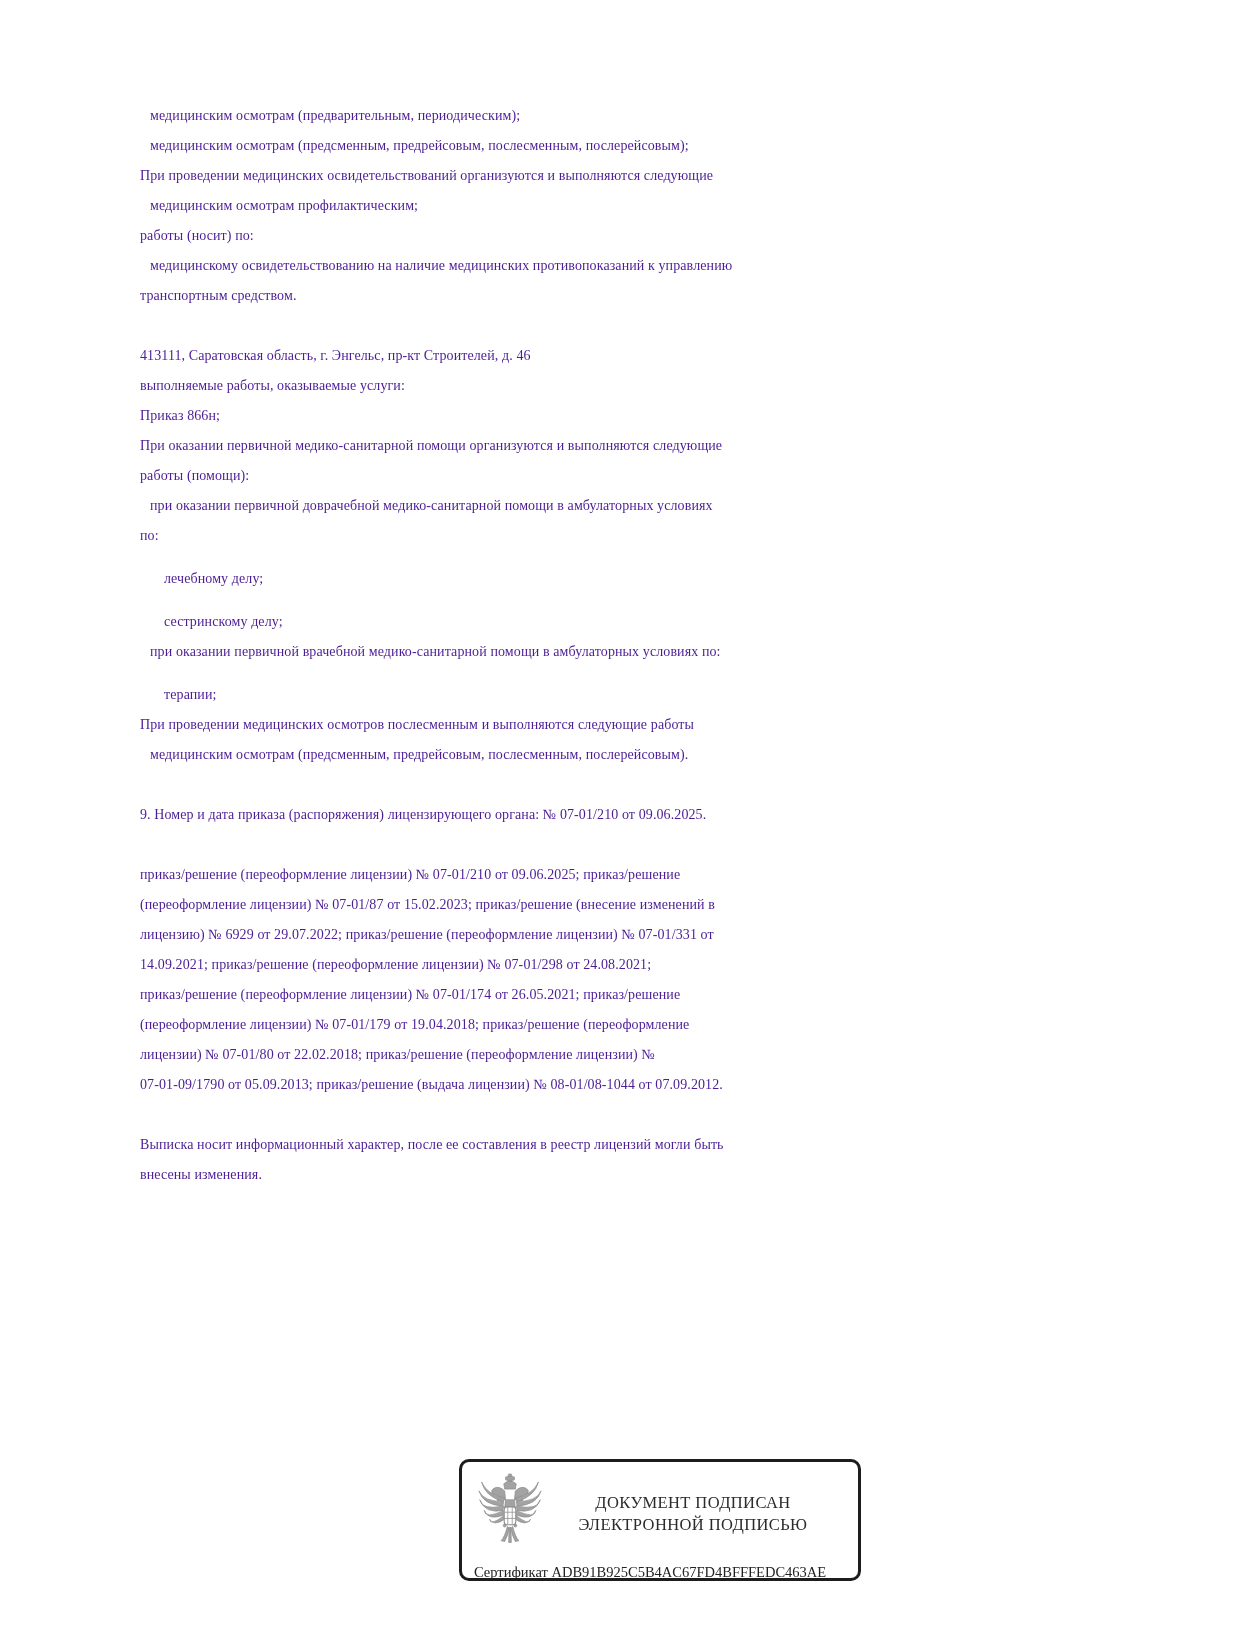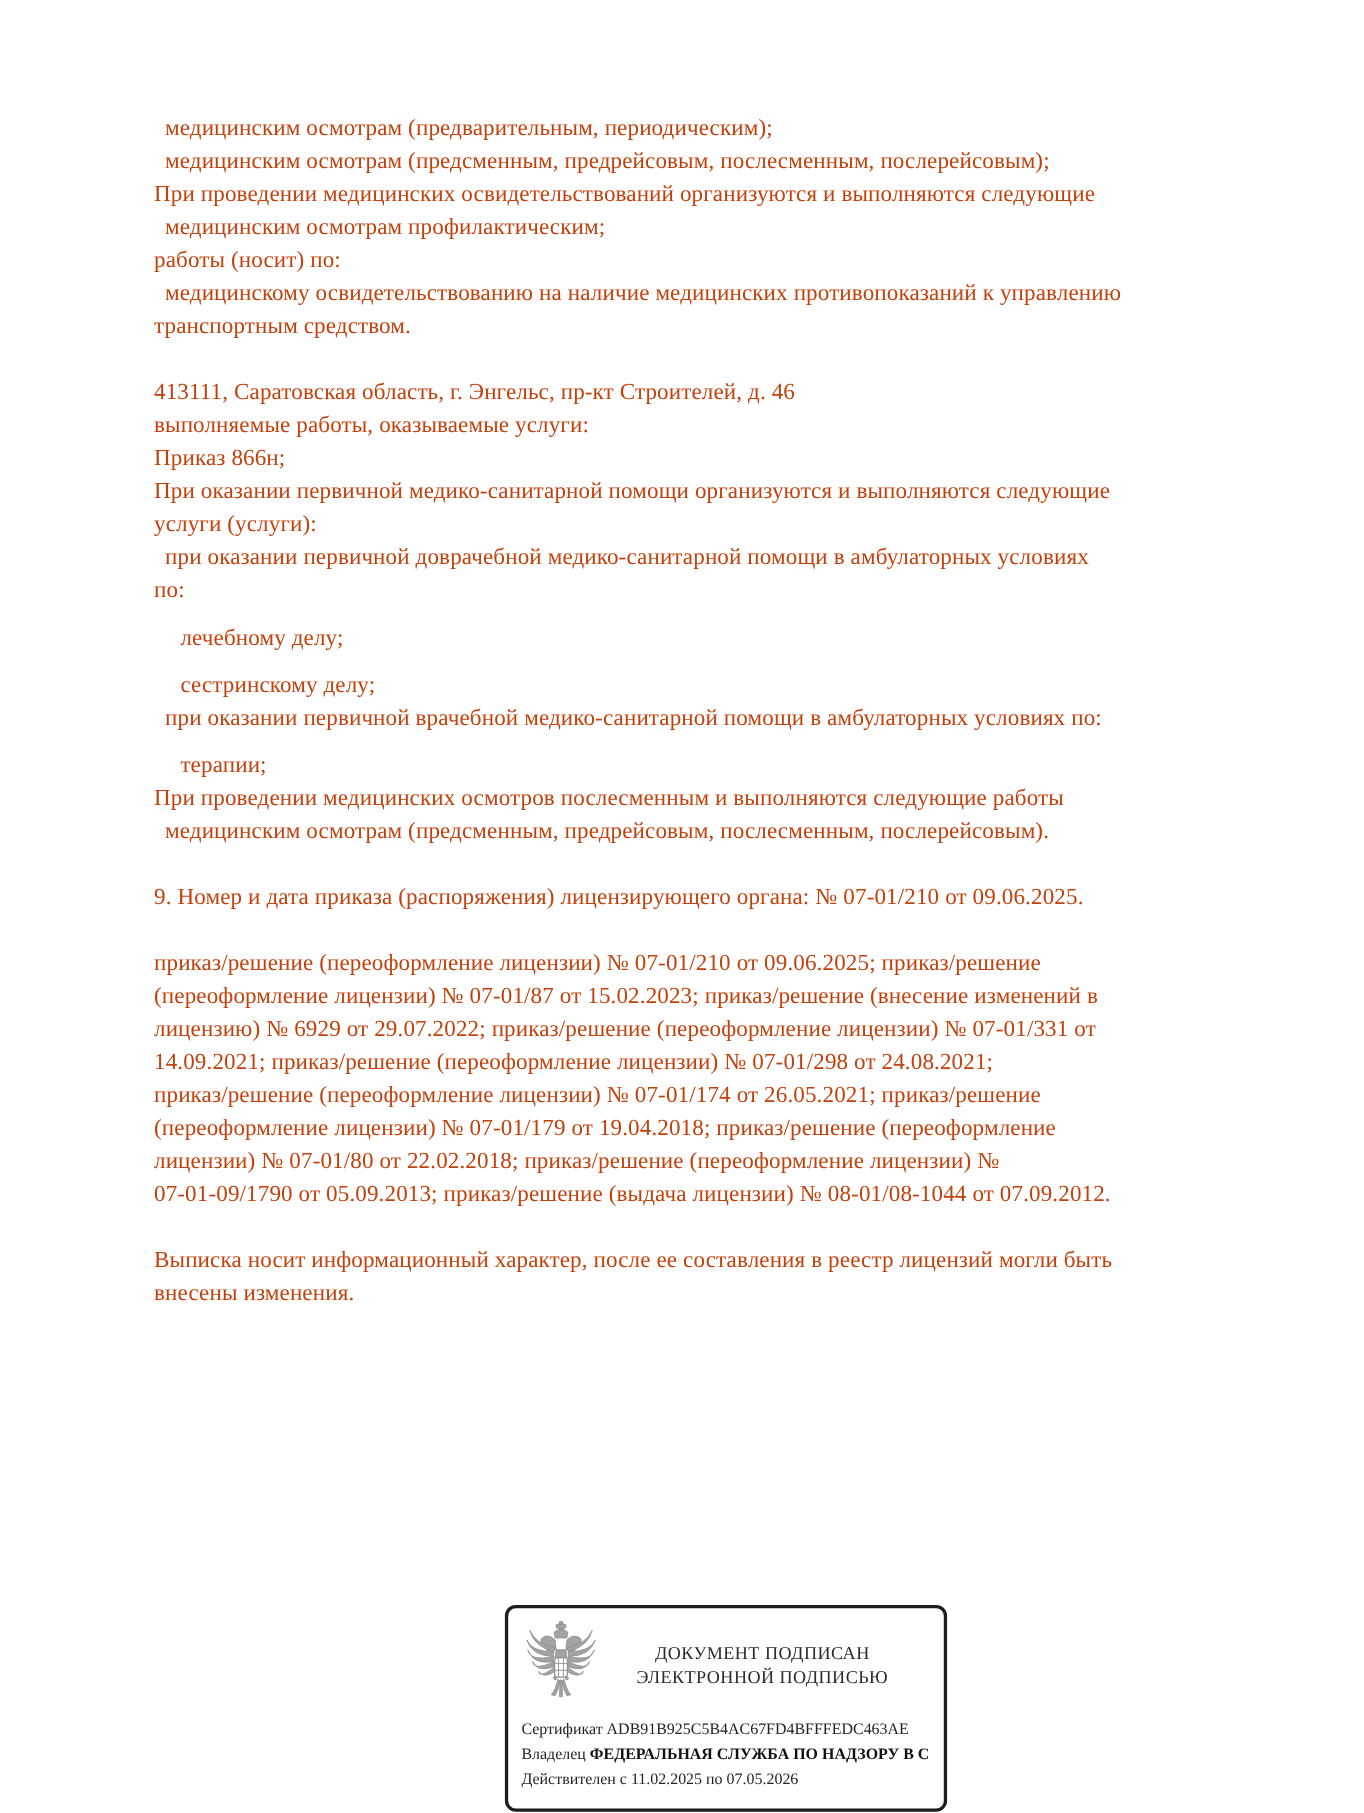--- a/index.html
+++ b/index.html
@@ -9,35 +9,35 @@
     height: 1648px;
     background: #ffffff;
     font-family: "Liberation Serif", "DejaVu Serif", serif;
     overflow: hidden;
   }
   .doc {
     position: absolute;
     left: 140px;
     top: 101px;
     width: 990px;
-    font-size: 21px;
+    font-size: 14px;
     line-height: 30px;
-    color: #c2410c;
+    color: #4c1d95;
     letter-spacing: 0.1px;
   }
   .line { white-space: nowrap; height: 30px; }
   .ind1 { padding-left: 10px; }
   .ind2 { padding-left: 24px; margin-top: 13px; }
 
   .sig {
     position: absolute;
     left: 459px;
     top: 1459px;
     width: 402px;
-    height: 188px;
+    height: 122px;
     box-sizing: border-box;
     border: 3px solid #1d1d1d;
     border-radius: 10px;
     background: #ffffff;
     padding: 10px 0 0 12px;
     overflow: hidden;
   }
   .sig-head { display: flex; align-items: center; }
   .sig-emblem { width: 64px; height: 84px; flex: none; margin-left: 4px; }
   .sig-emblem svg { width: 100%; height: 100%; display: block; }
@@ -70,21 +70,21 @@
       <div class="line">При проведении медицинских освидетельствований организуются и выполняются следующие</div>
       <div class="line ind1">медицинским осмотрам профилактическим;</div>
       <div class="line">работы (носит) по:</div>
       <div class="line ind1">медицинскому освидетельствованию на наличие медицинских противопоказаний к управлению</div>
       <div class="line">транспортным средством.</div>
       <div class="line">&nbsp;</div>
       <div class="line">413111, Саратовская область, г. Энгельс, пр-кт Строителей, д. 46</div>
       <div class="line">выполняемые работы, оказываемые услуги:</div>
       <div class="line">Приказ 866н;</div>
       <div class="line">При оказании первичной медико-санитарной помощи организуются и выполняются следующие</div>
-      <div class="line">услуги (услуги):</div>
+      <div class="line">работы (помощи):</div>
       <div class="line ind1">при оказании первичной доврачебной медико-санитарной помощи в амбулаторных условиях</div>
       <div class="line">по:</div>
       <div class="line ind2">лечебному делу;</div>
       <div class="line ind2">сестринскому делу;</div>
       <div class="line ind1">при оказании первичной врачебной медико-санитарной помощи в амбулаторных условиях по:</div>
       <div class="line ind2">терапии;</div>
       <div class="line">При проведении медицинских осмотров послесменным и выполняются следующие работы</div>
       <div class="line ind1">медицинским осмотрам (предсменным, предрейсовым, послесменным, послерейсовым).</div>
       <div class="line">&nbsp;</div>
       <div class="line">9. Номер и дата приказа (распоряжения) лицензирующего органа: № 07-01/210 от 09.06.2025.</div>

